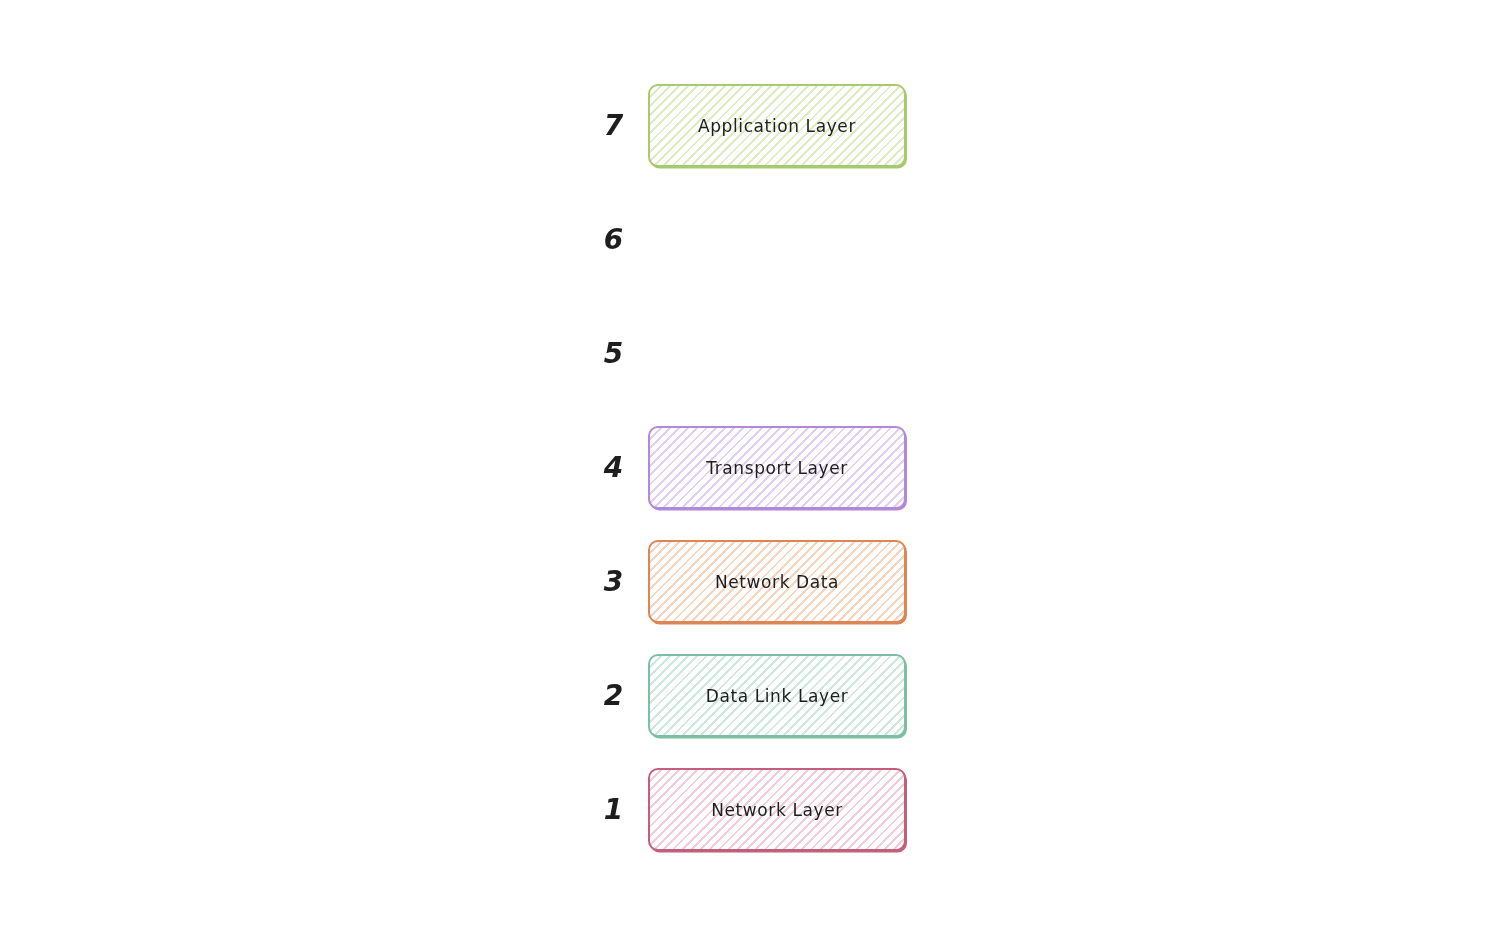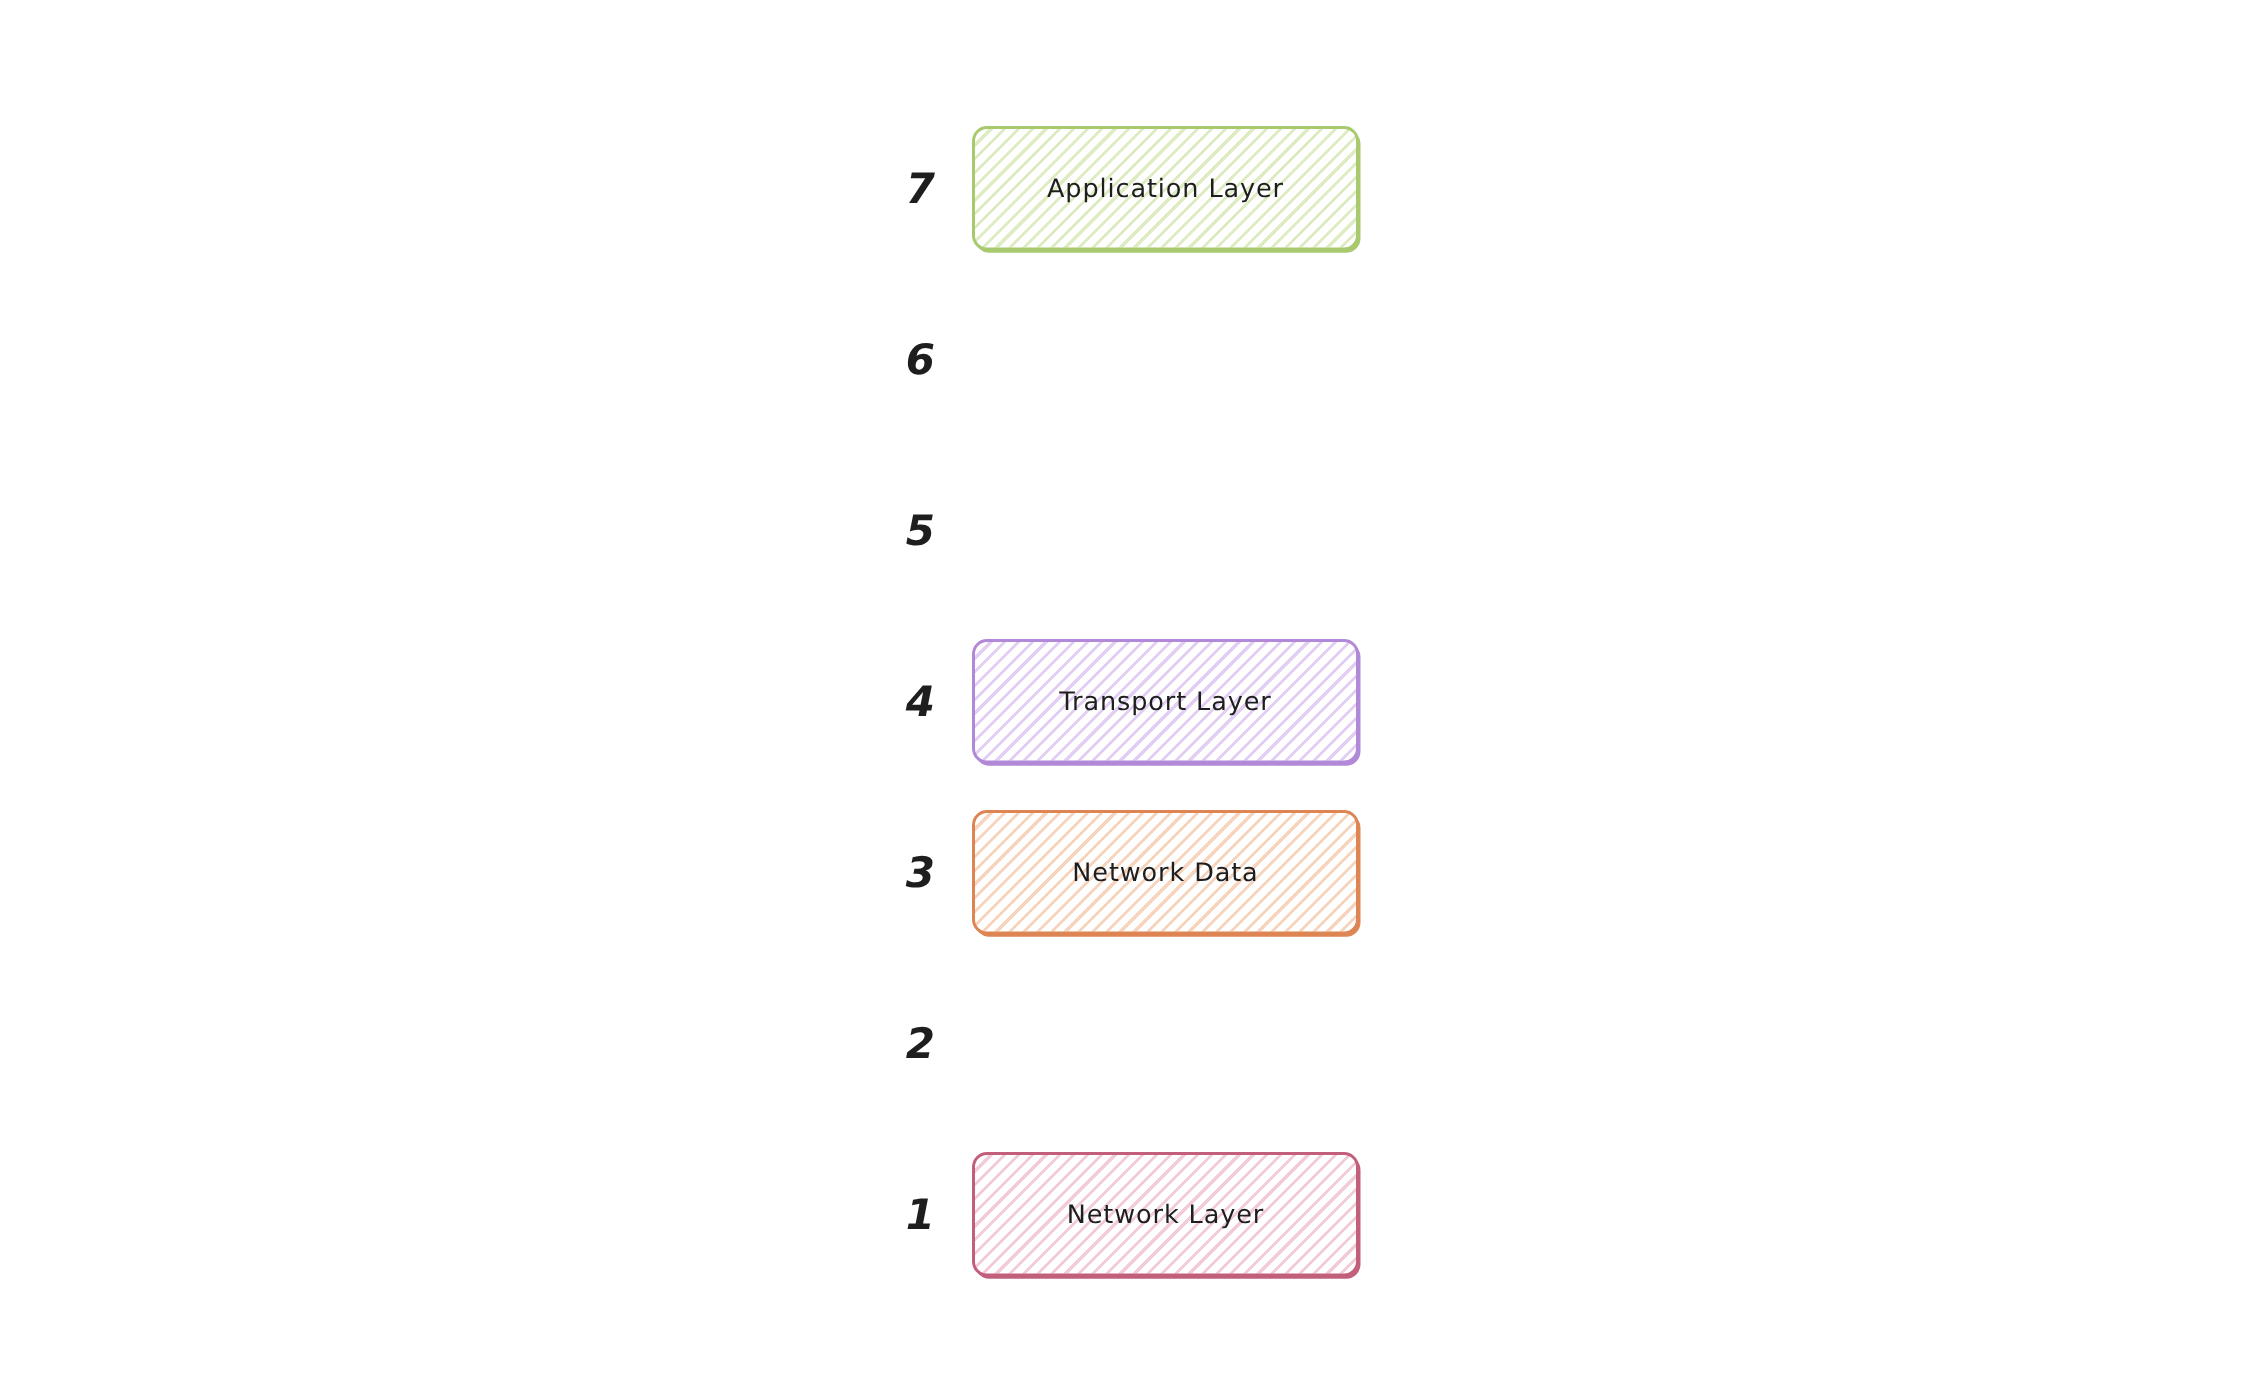--- a/index.html
+++ b/index.html
@@ -88,20 +88,23 @@
 
   <div class="layer-row">
     <span class="layer-num">3</span>
     <div class="layer-box" style="--stroke: #dd8553; --hatch: #f6d4bd;">
       <span class="layer-label">Network Data</span>
     </div>
   </div>
 
   <div class="layer-row">
     <span class="layer-num">2</span>
+    <div class="layer-box" style="--stroke: #7cbfa5; --hatch: #cfe8dd;">
+      <span class="layer-label">Data Link Layer</span>
+    </div>
   </div>
 
   <div class="layer-row">
     <span class="layer-num">1</span>
     <div class="layer-box" style="--stroke: #c2607c; --hatch: #f2ccd8;">
       <span class="layer-label">Network Layer</span>
     </div>
   </div>
 
 </div>

